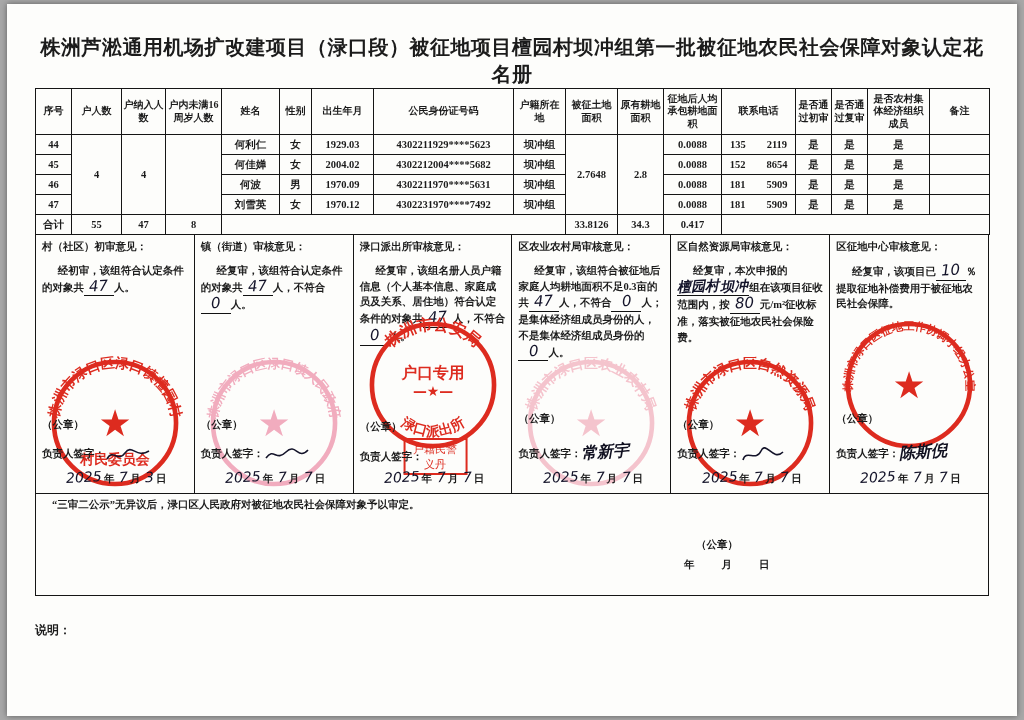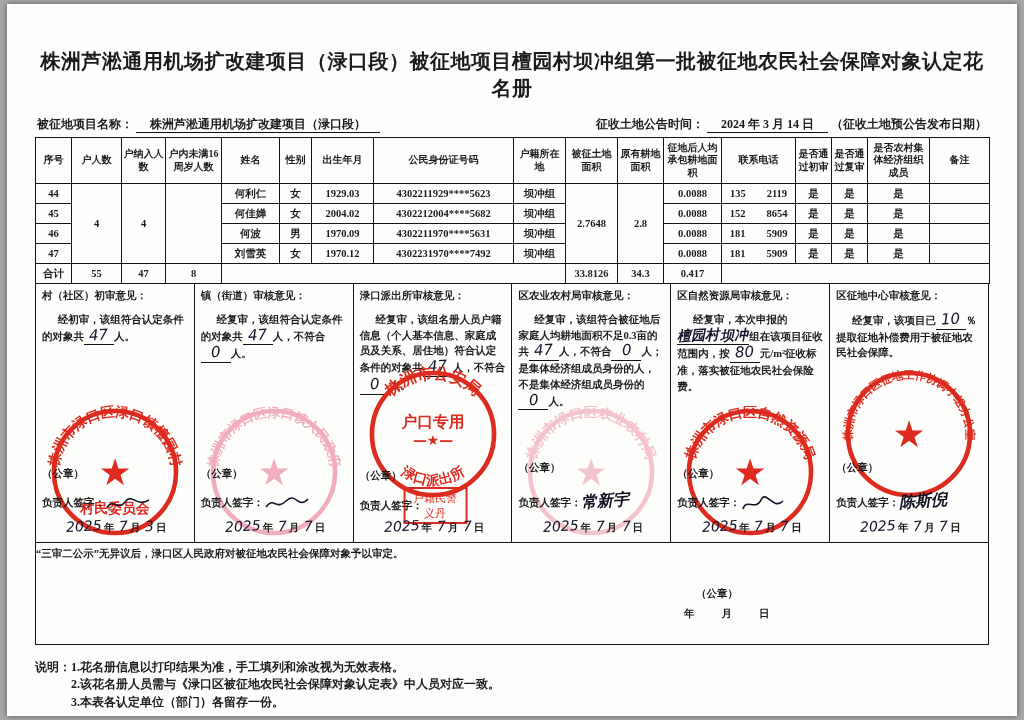--- a/index.html
+++ b/index.html
@@ -16,21 +16,20 @@
     margin:4px auto 0 auto;
     background:#fdfdfb;
     box-shadow:0 0 6px rgba(0,0,0,.45);
     padding:30px 28px 0 28px;
   }
   .doc-title {
     text-align:center;
     font-size:20px;
     font-weight:700;
     letter-spacing:.5px;
-    margin-top:14px;
   }
   .meta-row {
     display:flex;
     justify-content:space-between;
     margin:14px 2px 4px 2px;
     font-size:12px;
     font-weight:700;
   }
   .meta-left,.meta-right { white-space:nowrap; }
   .u { border-bottom:1.5px solid #111; padding:0 14px 1px 14px; font-weight:700; }
@@ -143,54 +142,43 @@
   
   .approval {
     position:relative;
     width:954px;
     height:102px;
     border-left:1px solid #151515;
     border-right:1px solid #151515;
     border-bottom:1.5px solid #151515;
     font-size:10.5px;
     font-weight:700;
-    padding:4px 0;
+    padding:4px 16px;
   }
   .approval .appr-note { text-align:left; }
   .approval .appr-seal { position:absolute; left:660px; top:44px; }
   .approval .appr-date { position:absolute; left:648px; top:64px; letter-spacing:2px; }
   
   .notes {
     display:flex;
-    margin-top:14px;
+    margin-top:26px;
     font-size:12px;
     font-weight:700;
     line-height:1.45;
   }
   .notes .notes-label { white-space:nowrap; }
   .notes ol { list-style:none; }
 </style>
 </head>
 <body>
 
 <div class="sheet">
 
   <div class="doc-title">株洲芦淞通用机场扩改建项目（渌口段）被征地项目檀园村坝冲组第一批被征地农民社会保障对象认定花名册</div>
 
-  <div class="meta-row">
-    <div class="meta-left">
-      <span>被征地项目名称：</span>
-      <span class="u">株洲芦淞通用机场扩改建项目（渌口段）</span>
-    </div>
-    <div class="meta-right">
-      <span>征收土地公告时间：</span>
-      <span class="u">2024 年 3 月 14 日</span>
-      <span>（征收土地预公告发布日期）</span>
-    </div>
-  </div>
 
   <table class="main">
     <colgroup>
       <col style="width:36px">
         <col style="width:50px">
         <col style="width:44px">
         <col style="width:56px">
       <col style="width:58px">
         <col style="width:32px">
         <col style="width:62px">
@@ -463,20 +451,15 @@
   </div>
 
   <div class="approval">
     <div class="appr-note">“三审二公示”无异议后，渌口区人民政府对被征地农民社会保障对象予以审定。</div>
     <div class="appr-seal">（公章）</div>
     <div class="appr-date">年　　月　　日</div>
   </div>
 
   <div class="notes">
     <div class="notes-label">说明：</div>
-    <ol>
-      <li>1.花名册信息以打印结果为准，手工填列和涂改视为无效表格。</li>
-      <li>2.该花名册人员需与《渌口区被征地农民社会保障对象认定表》中人员对应一致。</li>
-      <li>3.本表各认定单位（部门）各留存一份。</li>
-    </ol>
   </div>
 
 </div>
 
 </body></html>

